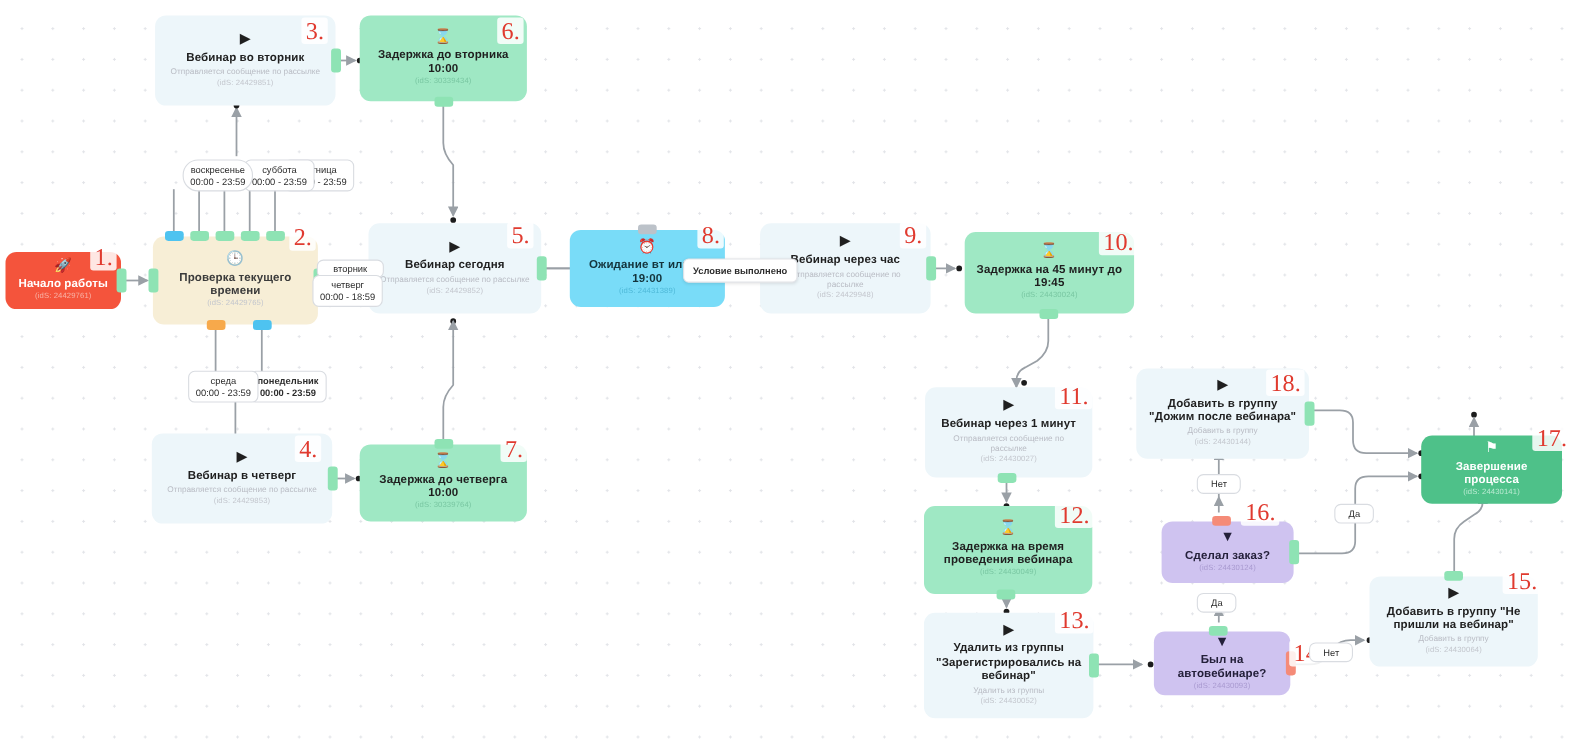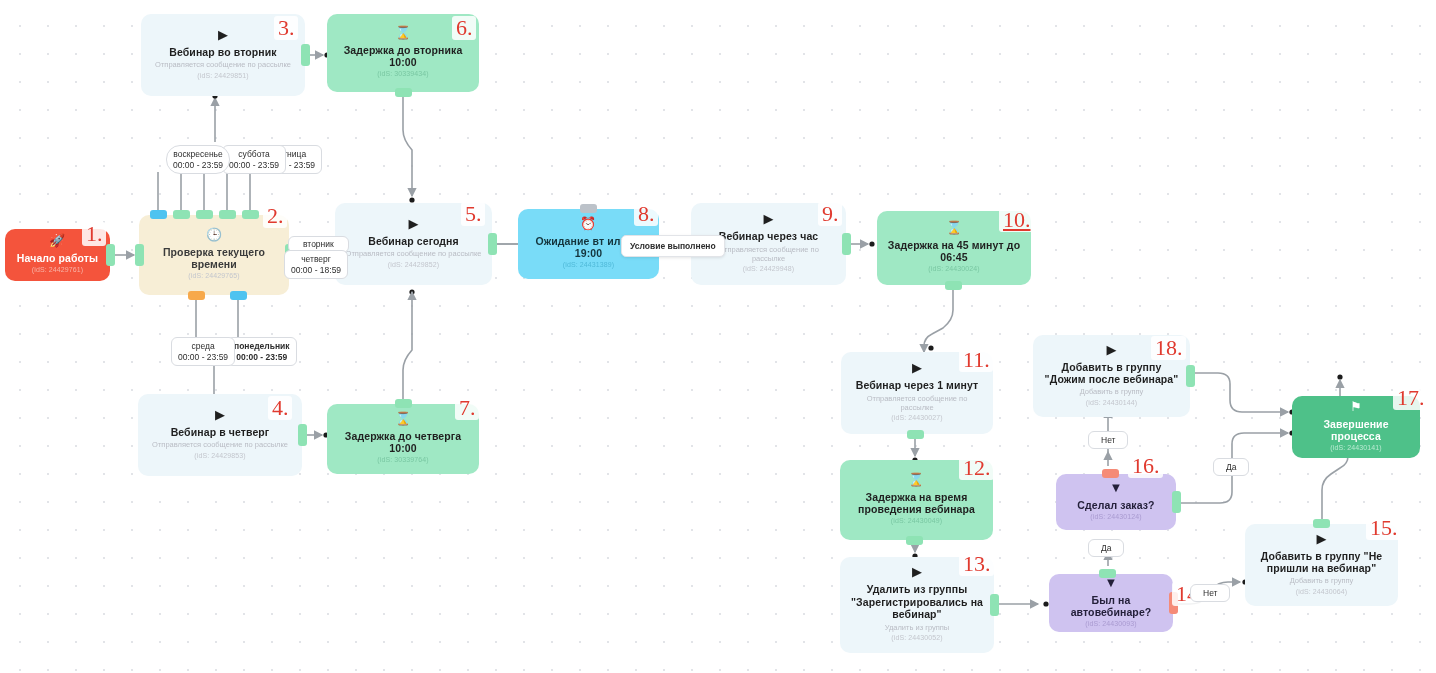--- a/index.html
+++ b/index.html
@@ -313,25 +313,25 @@
     <div class="n-icon">▶</div>
     <div class="n-title">Вебинар через час</div>
     <div class="n-sub">Отправляется сообщение по рассылке</div>
     <div class="n-id">(idS: 24429948)</div>
     <div class="port port-right p-green"></div>
   </div>
   <div class="step-num" style="left:818px; top:202px;">9.</div>
 
   <div class="node n-delay" style="left:877px; top:211px; width:154px; height:74px;">
     <div class="n-icon">⌛</div>
-    <div class="n-title">Задержка на 45 минут до 06:45</div>
+    <div class="n-title">Задержка на 45 минут до 19:45</div>
     <div class="n-id">(idS: 24430024)</div>
     <div class="port port-bottom p-green" style="left:68px;"></div>
   </div>
-  <div class="step-num" style="left:999px; top:208px;text-decoration:underline;">10.</div>
+  <div class="step-num" style="left:999px; top:208px;">10.</div>
 
   <div class="node n-msg" style="left:841px; top:352px; width:152px; height:82px;">
     <div class="n-icon">▶</div>
     <div class="n-title">Вебинар через 1 минут</div>
     <div class="n-sub">Отправляется сообщение по рассылке</div>
     <div class="n-id">(idS: 24430027)</div>
     <div class="port port-bottom p-green" style="left:66px;"></div>
   </div>
   <div class="step-num" style="left:959px; top:348px;">11.</div>
 

